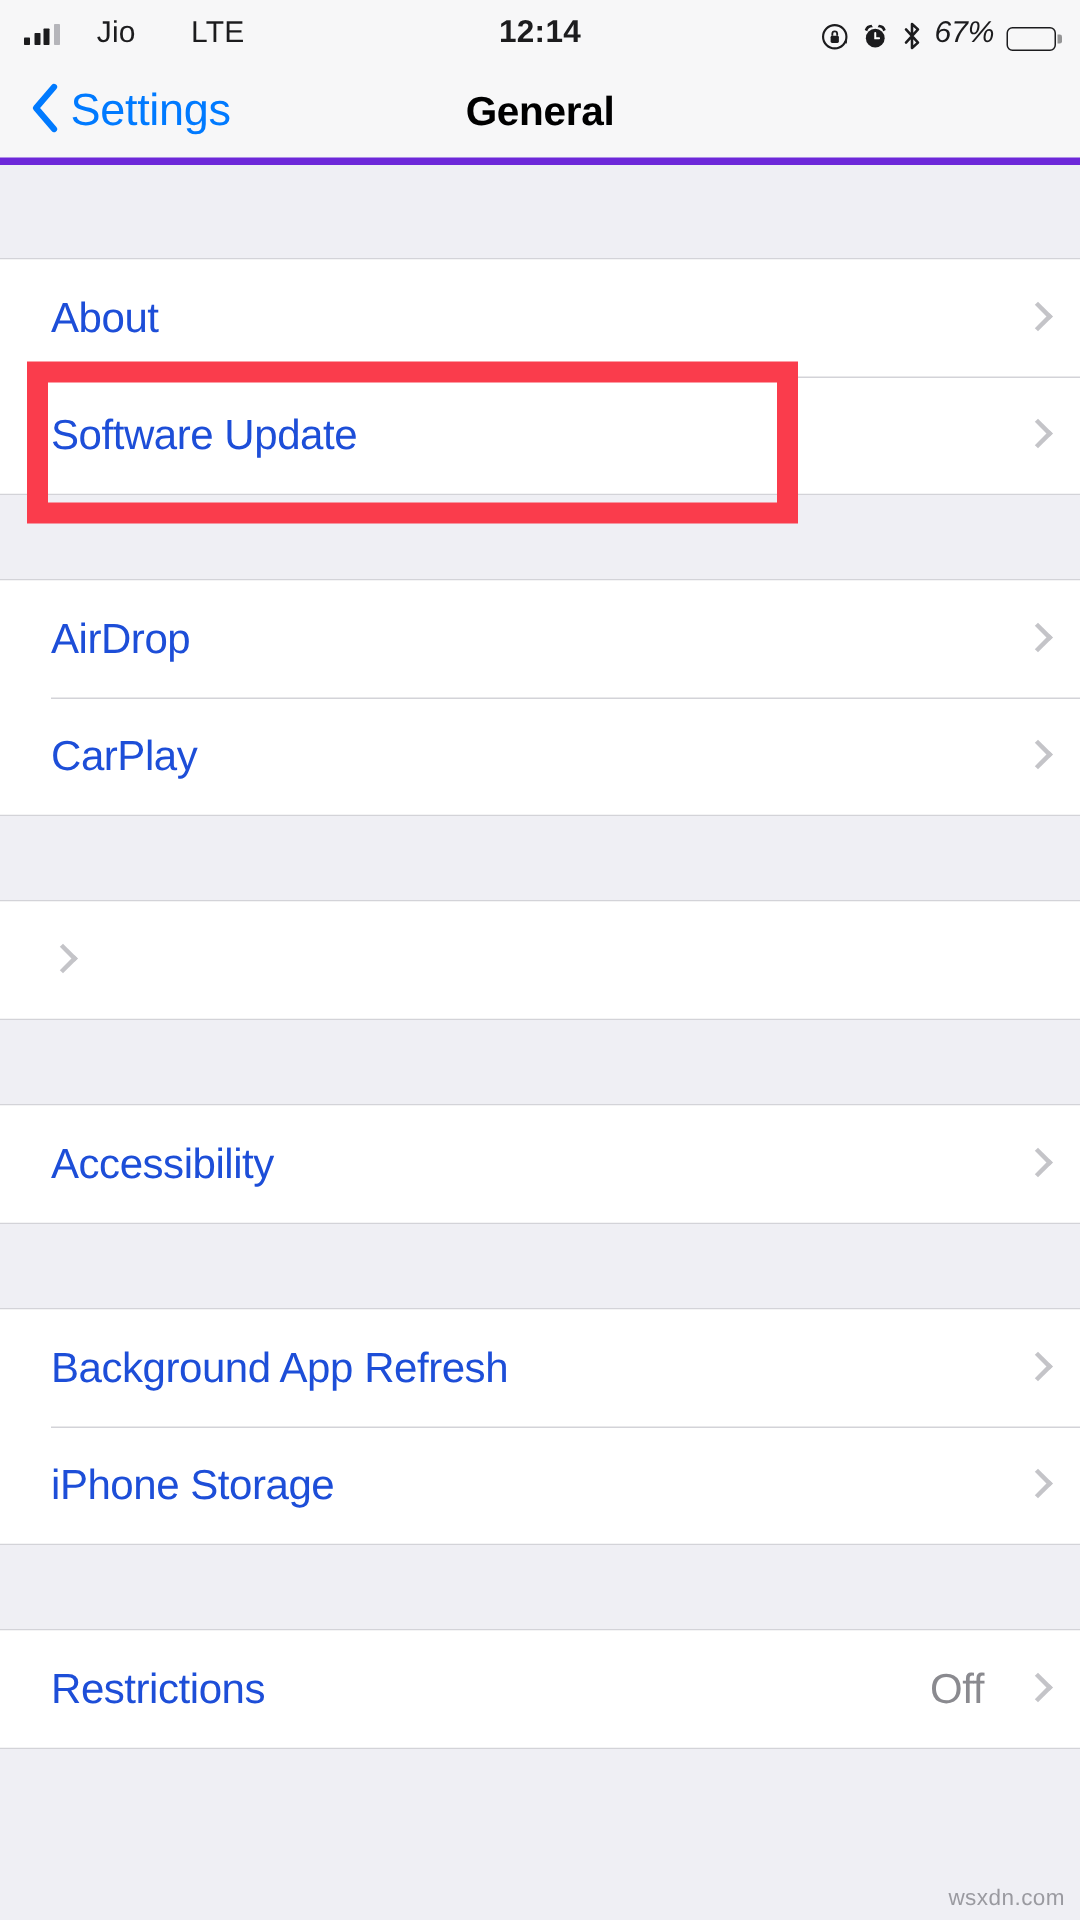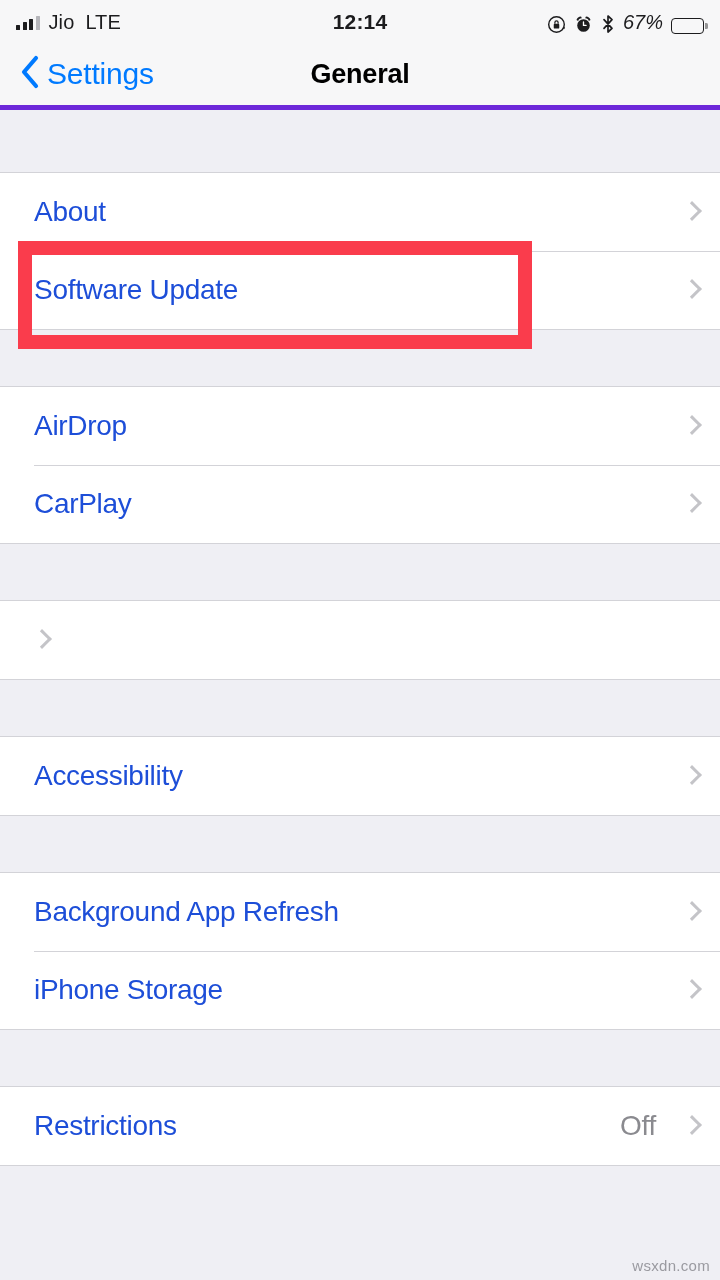--- a/index.html
+++ b/index.html
@@ -29,21 +29,21 @@
     height: 44px;
     background: #F7F7F8;
     display: flex;
     align-items: center;
     padding: 0 16px;
     box-sizing: border-box;
   }
   .status-left {
     display: flex;
     align-items: center;
-    gap: 9px;
+    gap: 25px;
     flex: 0 0 auto;
   }
   .signal-bars {
     display: flex;
     align-items: flex-end;
     gap: 2.5px;
     height: 16px;
   }
   .signal-bars i {
     display: block;
@@ -54,21 +54,21 @@
   .signal-bars i.b1 { height: 5px; }
   .signal-bars i.b2 { height: 8px; }
   .signal-bars i.b3 { height: 11px; }
   .signal-bars i.b4 { height: 14px; background: #B5B5BA; }
 
   .carrier-text, .network-text {
     font-size: 20px;
     color: #1C1C1E;
     letter-spacing: 0.1px;
   }
-  .network-text { margin-left: 2px; }
+  .network-text { margin-left: 12px; }
 
   .status-center {
     position: absolute;
     left: 0; right: 0;
     text-align: center;
     font-size: 21px;
     font-weight: 600;
     color: #1C1C1E;
     letter-spacing: 0.2px;
     pointer-events: none;

